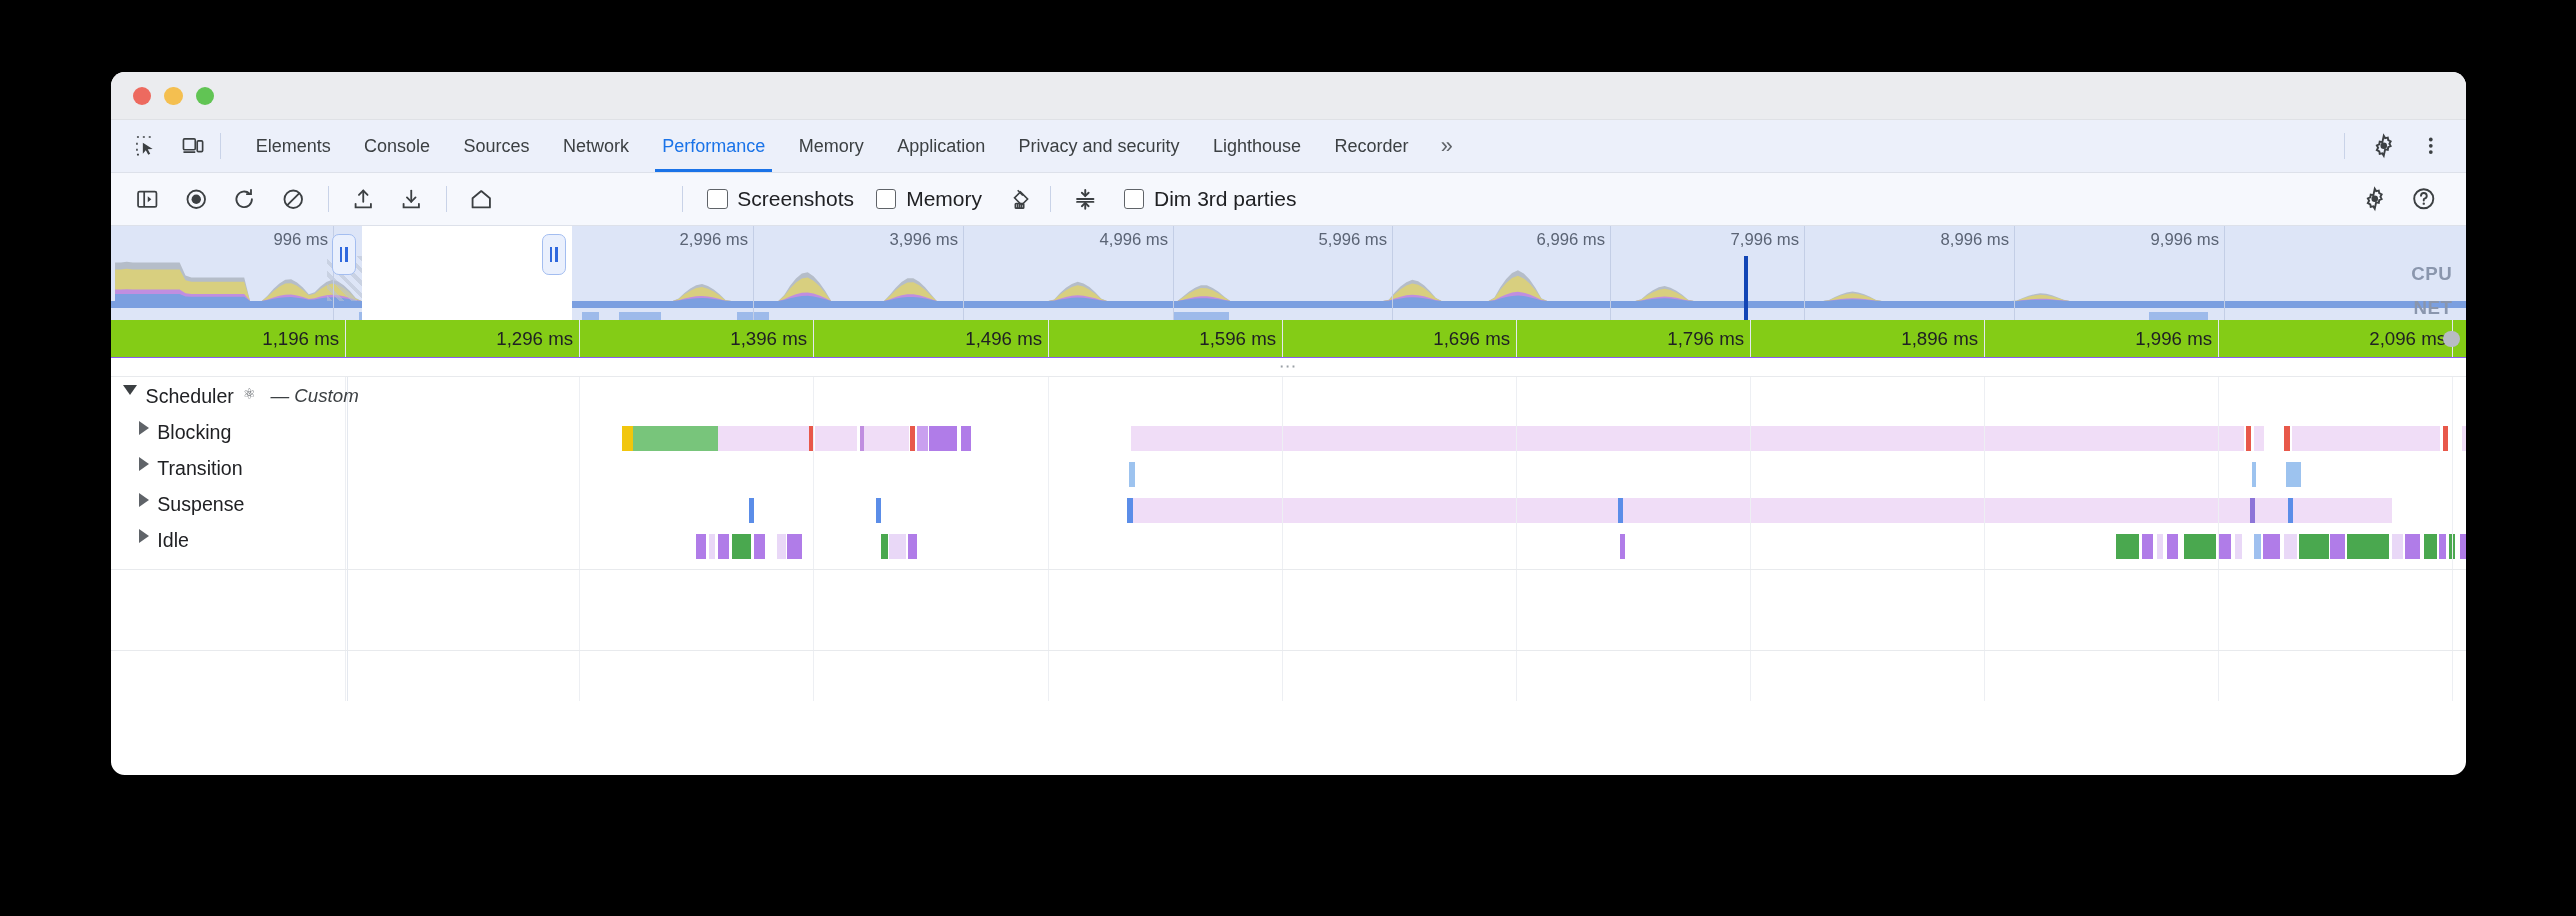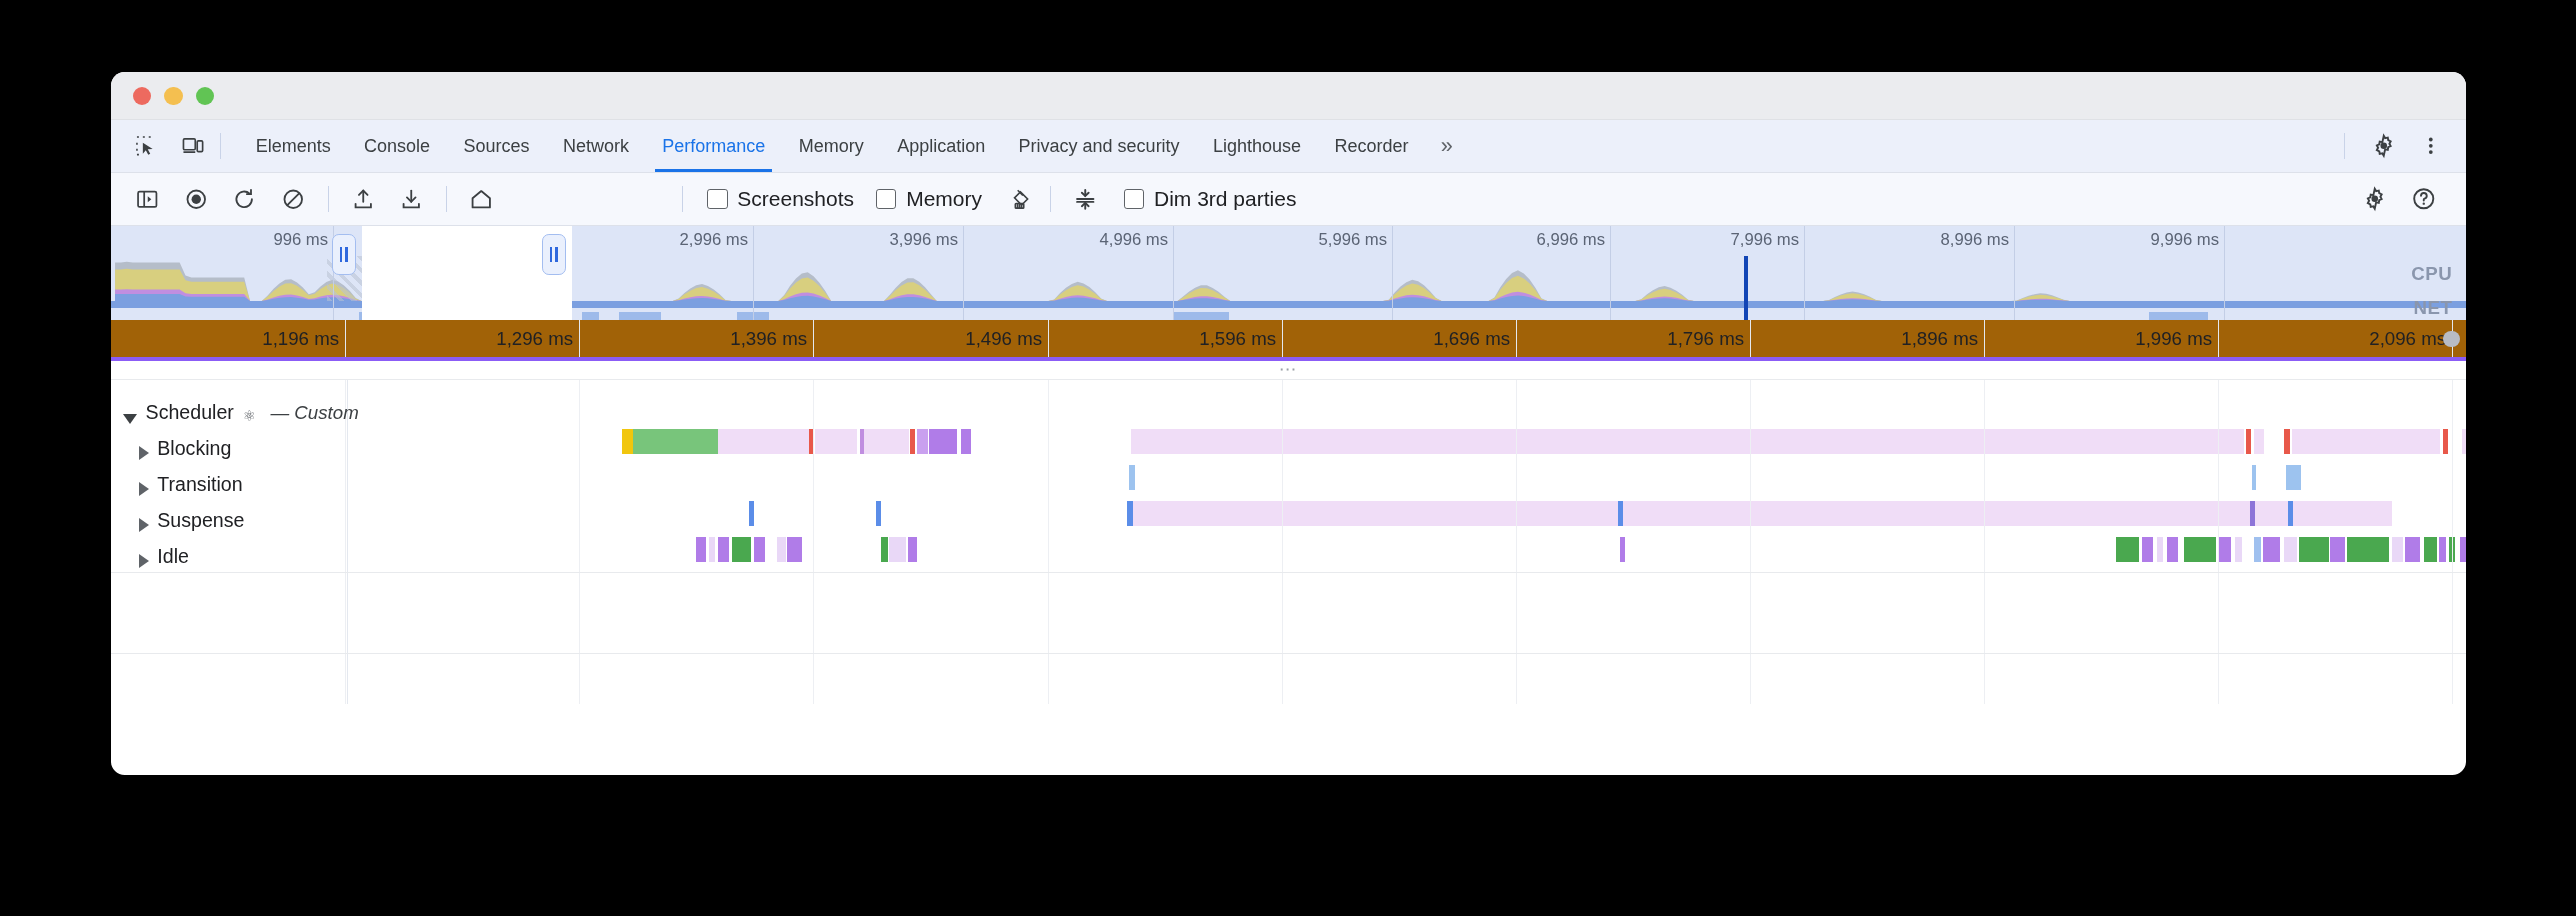--- a/index.html
+++ b/index.html
@@ -57,32 +57,32 @@
              border-radius:6.9px;display:flex;align-items:center;justify-content:center;gap:2.9px;cursor:ew-resize;z-index:6;}
   .ov-handle i{display:block;width:2.5px;height:15.7px;background:#2f68dd;}
   .ov-canvas{position:absolute;left:0;right:0;top:29.5px;height:45px;}
   .ov-net{position:absolute;left:0;right:0;top:75px;height:19.6px;}
   .ov-netband{position:absolute;left:0;right:0;top:0;height:6.9px;background:#7b9fe0;}
   .ov-netbar{position:absolute;top:10.8px;height:7.9px;background:#9dbaea;}
   .ov-label{position:absolute;right:13.7px;font-size:18.7px;font-weight:bold;color:#8a96ad;letter-spacing:0.5px;}
   .ov-marker{position:absolute;top:29.5px;bottom:0;width:3.9px;background:#1245b5;z-index:5;}
 
   
-  .mainruler{position:relative;height:37px;background:#a16207;border-bottom:4px solid #8b5cf6;}
+  .mainruler{position:relative;height:37px;background:#84cc16;border-bottom:1px solid #8b5cf6;}
   .mr-tick{position:absolute;top:0;height:37px;border-right:1px solid #e4e8ef;}
   .mr-tick span{position:absolute;right:5.9px;top:7.9px;font-size:18.7px;color:#202124;white-space:nowrap;}
   .resizer{height:17.7px;background:#fff;display:flex;align-items:center;justify-content:center;
            color:#9aa0a6;font-size:17.7px;letter-spacing:2px;cursor:row-resize;border-bottom:1px solid #e8eaed;}
 
   
   .flame{position:relative;height:324px;background:#fff;overflow:hidden;}
   .fl-grid{position:absolute;top:0;bottom:0;width:1px;background:#edeff3;}
   .track-group{position:absolute;left:0;top:7.9px;width:100%;}
   .row{position:relative;height:36px;}
-  .row-label{position:absolute;left:13.7px;top:0;height:36px;display:flex;align-items:flex-end;
+  .row-label{position:absolute;left:13.7px;top:0;height:36px;display:flex;align-items:flex-start;
              font-size:19.6px;color:#202124;white-space:nowrap;z-index:3;}
   .row-label.group{left:11.8px;}
   .caret{display:inline-block;width:0;height:0;margin-right:8.8px;}
   .caret.down{border-left:7.9px solid transparent;border-right:7.9px solid transparent;border-top:10.8px solid #3c4043;}
   .caret.right{border-top:7.9px solid transparent;border-bottom:7.9px solid transparent;border-left:10.8px solid #5f6368;}
   .react-icon{margin:0 4.9px 0 8.8px;color:#5f6368;font-size:14.7px;}
   .group-sub{font-style:italic;color:#3c4043;margin-left:9.8px;font-size:18.7px;}
   .bar{position:absolute;top:5.9px;height:24.5px;}
   .sep-line{position:absolute;left:0;right:0;height:1px;background:#e8eaed;}
   .trackdiv{position:absolute;left:236px;top:0;bottom:0;width:1px;background:#e4e8ef;}

